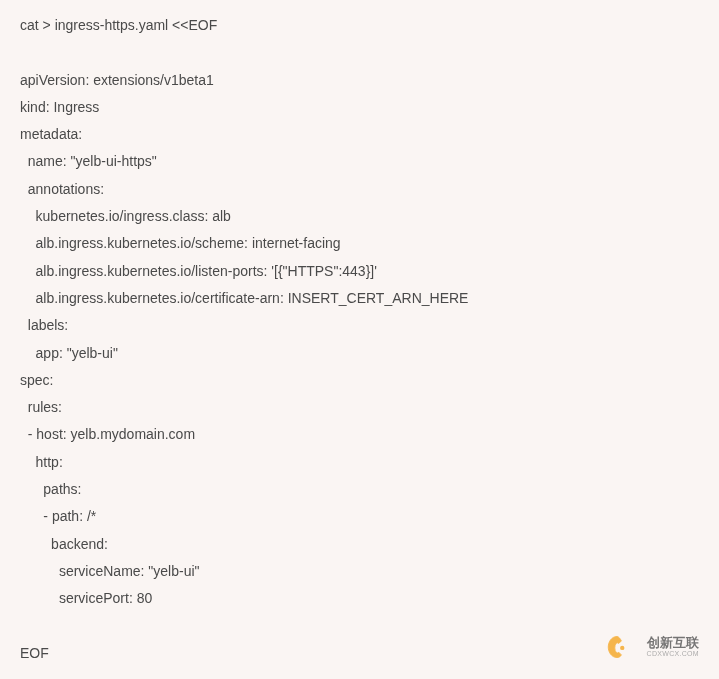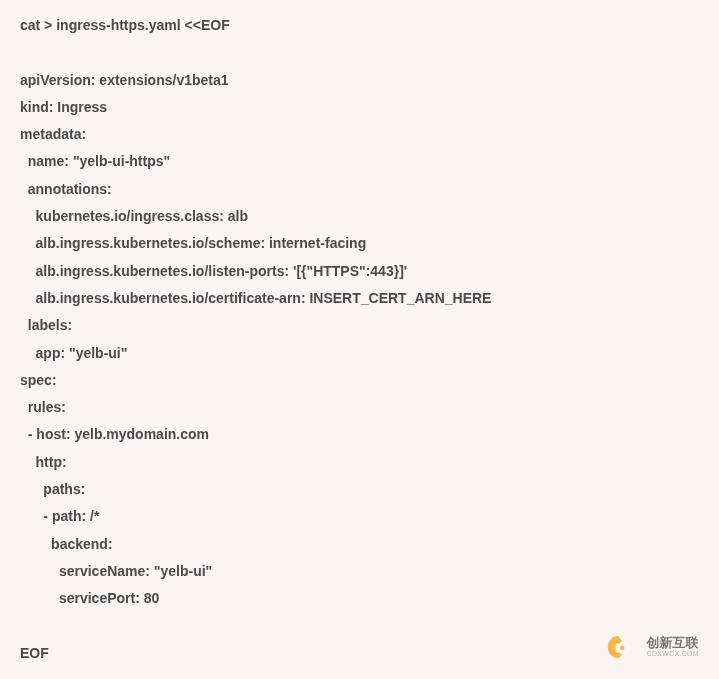--- a/index.html
+++ b/index.html
@@ -15,30 +15,30 @@
       font-size: 14px;
       line-height: 1.95;
       color: #4a4a4a;
       padding: 12px 20px;
       position: relative;
       overflow: hidden;
     }
     .code-block {
       white-space: pre;
       font-family: 'Segoe UI', -apple-system, BlinkMacSystemFont, sans-serif;
-      font-weight: bold;
     }
     .watermark {
       position: absolute;
       bottom: 18px;
       right: 20px;
       display: flex;
       align-items: center;
       gap: 16px;
       opacity: 0.8;
+      text-align: right;
     }
     .watermark-icon {
       width: 28px;
       height: 28px;
     }
     .watermark-text {
       display: flex;
       flex-direction: column;
       line-height: 1.1;
     }

